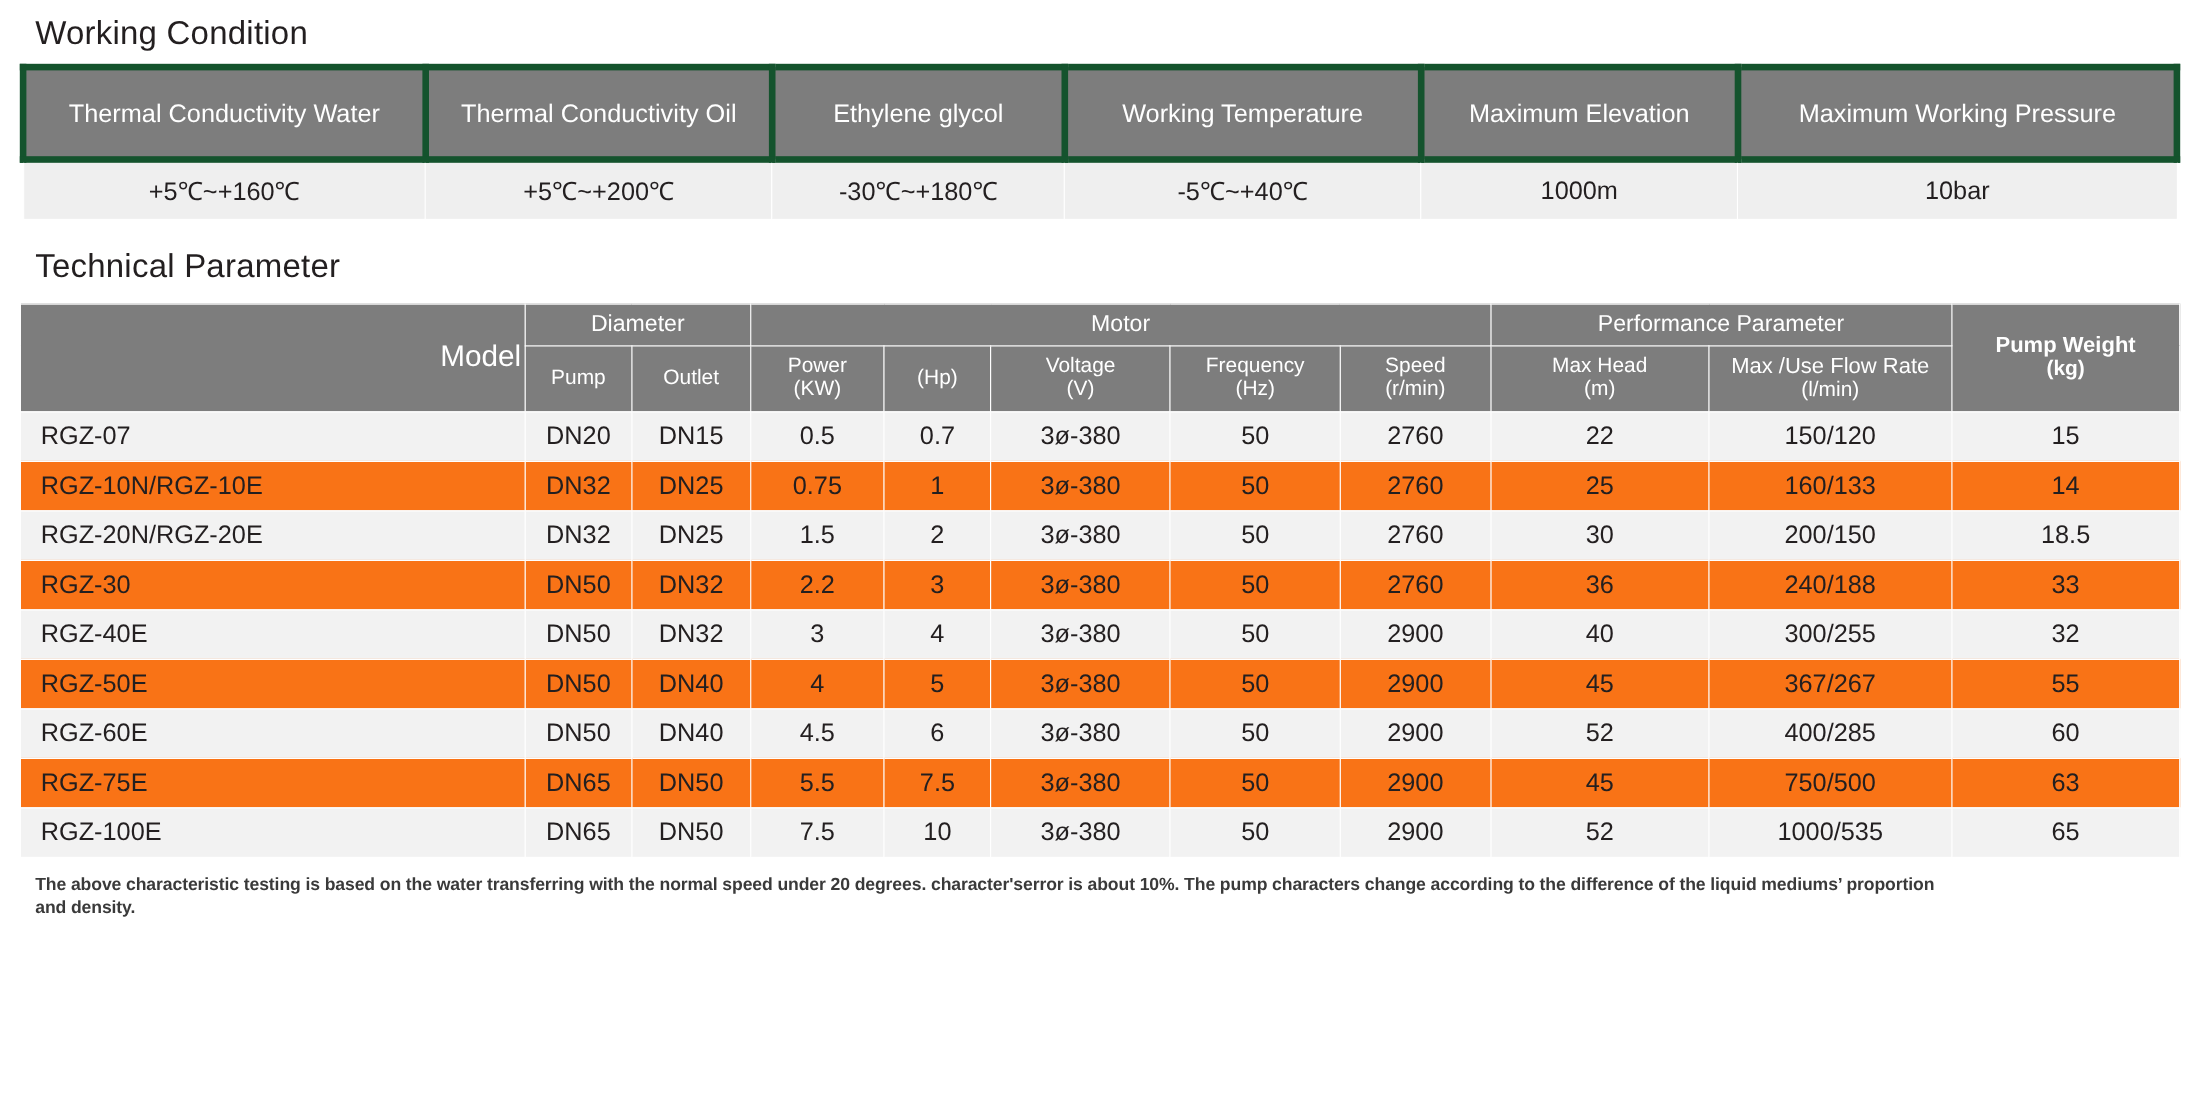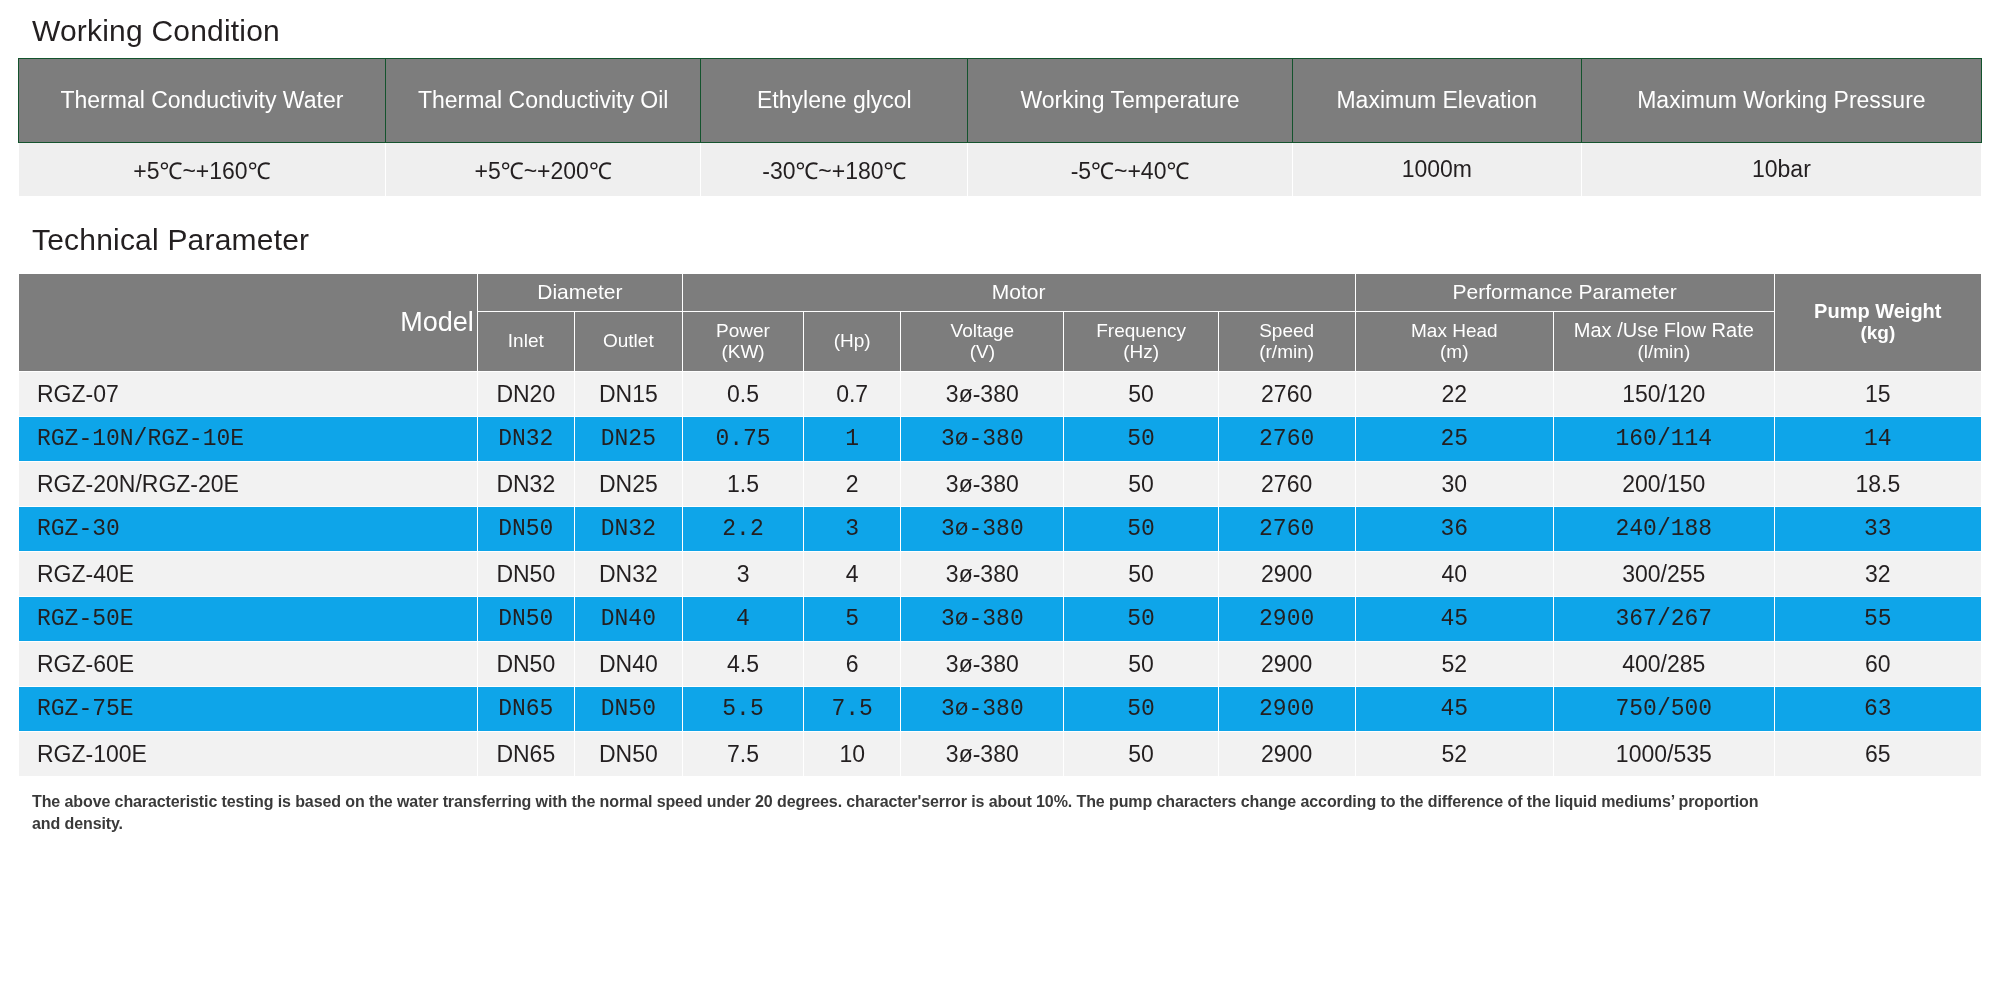--- a/index.html
+++ b/index.html
@@ -28,21 +28,21 @@
   }
   .section-title.second { padding-top: 26px; }
 
   
   table {
     border-collapse: collapse;
     width: 100%;
     table-layout: fixed;
   }
   .wc-table td, .wc-table th {
-    border: 1px solid #14532d;
+    border: 6px solid #14532d;
   }
   .wc-head th {
     background: #7d7d7d;
     color: #ffffff;
     font-weight: 400;
     font-size: 23px;
     height: 84px;
     vertical-align: middle;
     text-align: center;
     padding: 4px 6px;
@@ -97,21 +97,21 @@
     vertical-align: middle;
     border: 1px solid #ffffff;
     color: #231f20;
   }
   .tp-table td.model {
     text-align: left;
     padding-left: 18px;
     font-size: 23px;
   }
   .tp-table tbody tr.odd td { background: #f2f2f2; }
-  .tp-table tbody tr.even td { background: #0ea5e9; font-family: Liberation Mono, monospace; }
+  .tp-table tbody tr.even td { background: #f97316; }
 
   
   .footnote {
     margin: 14px 0 0 14px;
     font-size: 16px;
     line-height: 1.35;
     color: #3a3a3a;
     max-width: 1730px;
     font-weight: 700;
     letter-spacing: -0.1px;
@@ -176,21 +176,21 @@
         <th class="model-cell" rowspan="2">Model</th>
         <th class="group" colspan="2">Diameter</th>
         <th class="group" colspan="5">Motor</th>
         <th class="group" colspan="2">Performance Parameter</th>
         <th class="sub-tall" rowspan="2">
           <span>Pump Weight</span>
           <span class="unit">(kg)</span>
         </th>
       </tr>
       <tr>
-        <th class="sub">Inlet</th>
+        <th class="sub">Pump</th>
         <th class="sub">Outlet</th>
         <th class="sub">
           <span>Power</span>
           <span class="unit">(KW)</span>
         </th>
         <th class="sub">(Hp)</th>
         <th class="sub">
           <span>Voltage</span>
           <span class="unit">(V)</span>
         </th>
@@ -229,21 +229,21 @@
       <tr class="even">
         <td class="model">RGZ-10N/RGZ-10E</td>
         <td>DN32</td>
         <td>DN25</td>
         <td>0.75</td>
         <td>1</td>
         <td>3ø-380</td>
         <td>50</td>
         <td>2760</td>
         <td>25</td>
-        <td>160/114</td>
+        <td>160/133</td>
         <td>14</td>
       </tr>
       <tr class="odd">
         <td class="model">RGZ-20N/RGZ-20E</td>
         <td>DN32</td>
         <td>DN25</td>
         <td>1.5</td>
         <td>2</td>
         <td>3ø-380</td>
         <td>50</td>

